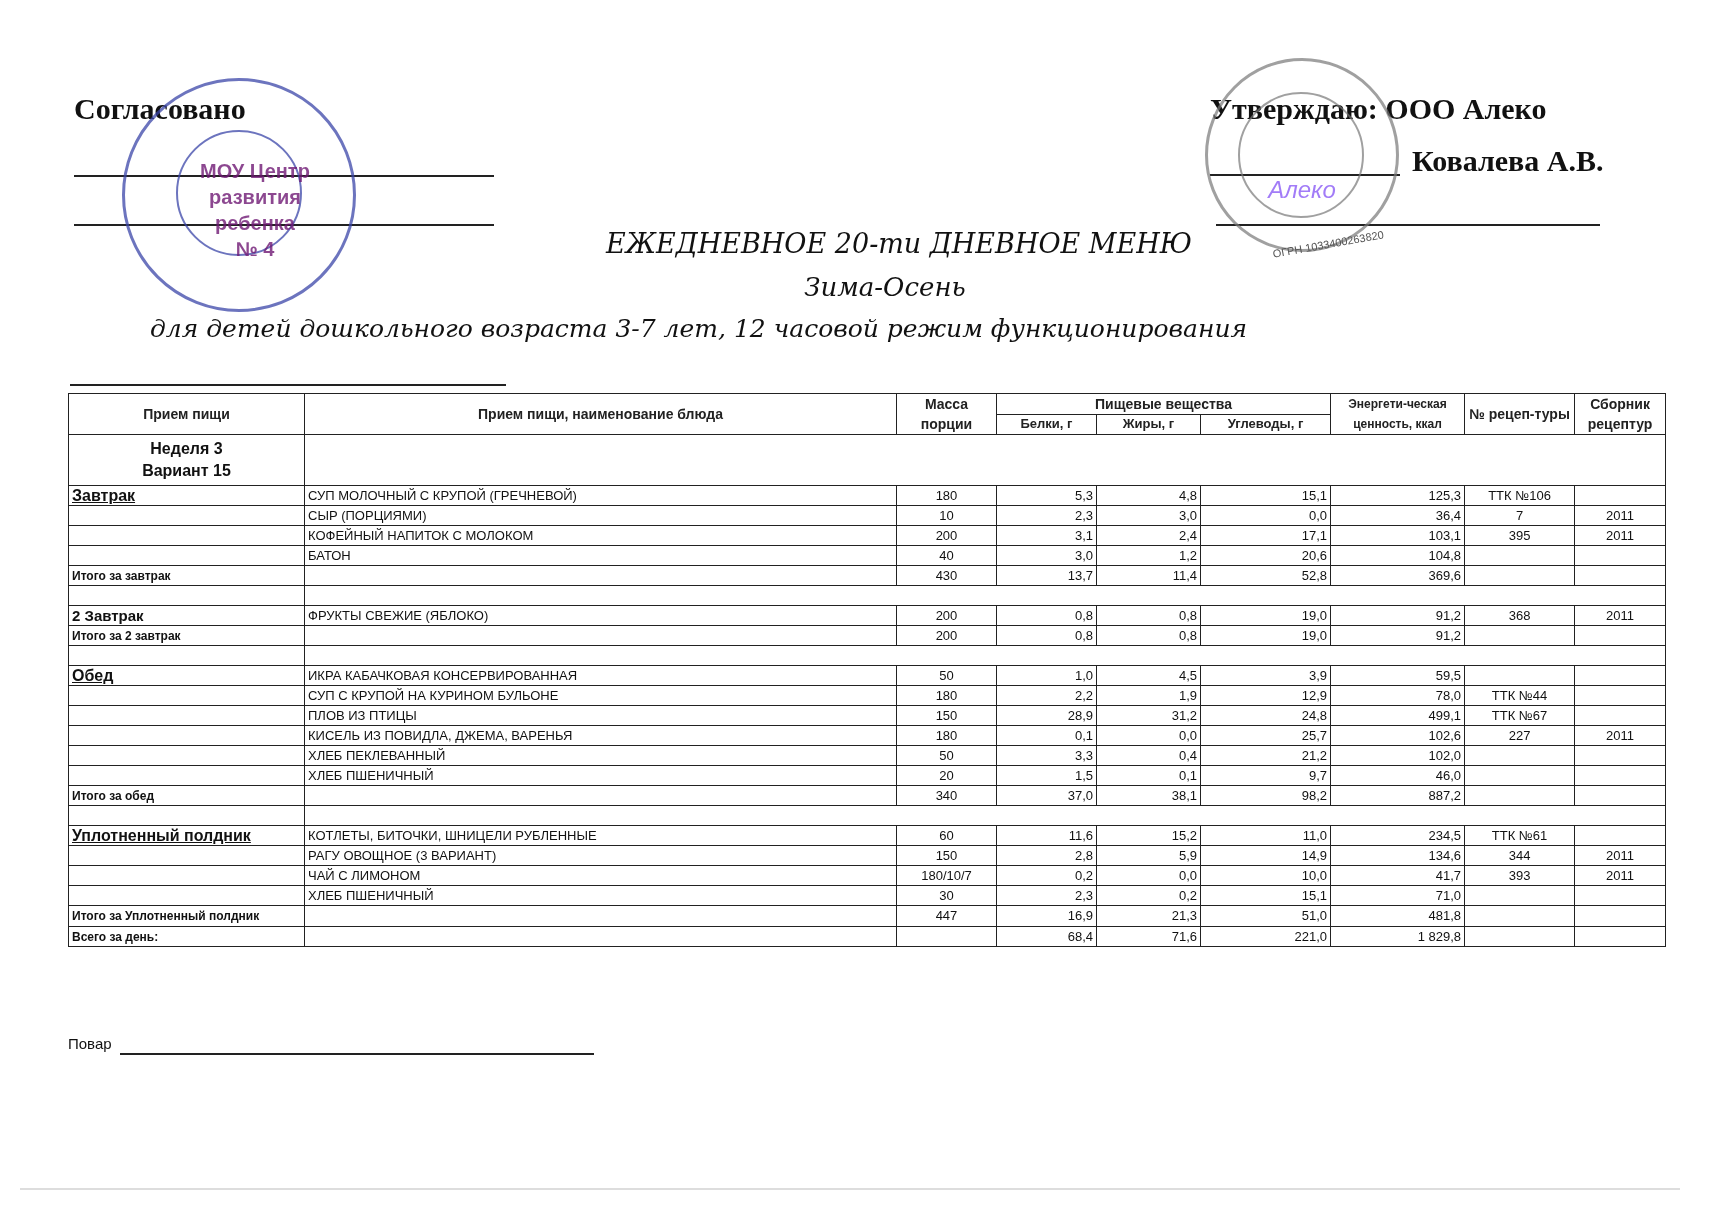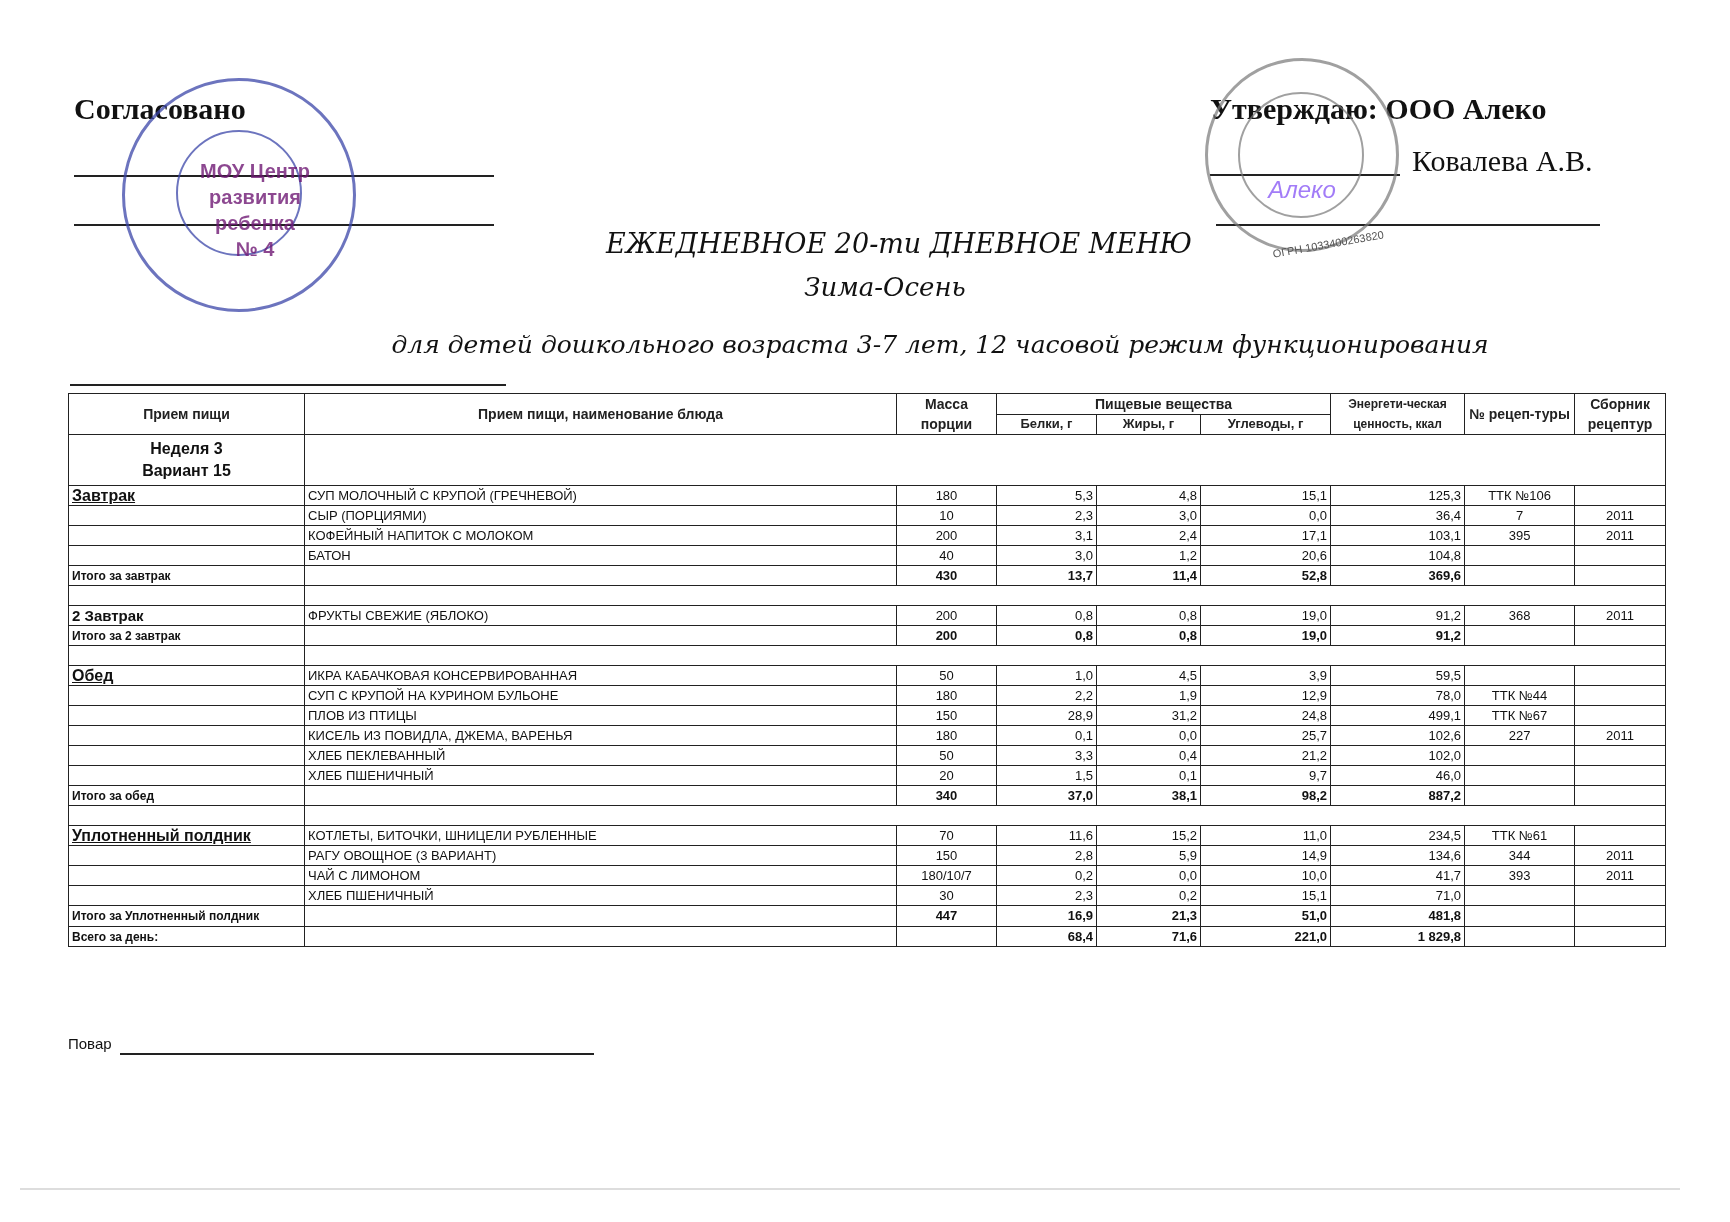--- a/index.html
+++ b/index.html
@@ -2,44 +2,44 @@
 <html><head>
 <meta charset="utf-8">
 <style>
   html, body { margin: 0; padding: 0; }
   body {
     width: 1730px; height: 1222px; background: #ffffff; position: relative; overflow: hidden;
     font-family: "Liberation Sans", sans-serif; color: #111;
   }
   .approve-left { position: absolute; left: 74px; top: 92px; font-family: "Liberation Serif", serif; font-weight: bold; font-size: 30px; }
   .approve-right { position: absolute; left: 1210px; top: 92px; font-family: "Liberation Serif", serif; font-weight: bold; font-size: 30px; }
-  .approve-name { position: absolute; left: 1412px; top: 144px; font-family: "Liberation Serif", serif; font-weight: normal; font-size: 30px; }
+  .approve-name { position: absolute; left: 1412px; top: 144px; font-family: "Liberation Serif", serif; font-weight: bold; font-size: 30px; }
   .sig-line { position: absolute; height: 2px; background: #222; }
   .stamp { position: absolute; border-radius: 50%; border: 3px solid #3b46a8; opacity: .75; }
   .stamp.inner { border-width: 2px; }
   .stamp-left-text { position: absolute; left: 200px; top: 158px; width: 110px; text-align: center; color: #701a75; font-weight: bold; font-size: 20px; line-height: 26px; opacity: .8; }
   .stamp-right { border-color: #777; opacity: .7; }
   .stamp-right-text { position: absolute; left: 1262px; top: 176px; width: 80px; text-align: center; color: #8b5cf6; font-size: 24px; font-style: italic; opacity: .8; }
   .ogrn { position: absolute; left: 1272px; top: 238px; color: #555; font-size: 11px; transform: rotate(-10deg); }
   .title1 { position: absolute; left: 0; width: 1730px; top: 228px; text-align: center; font-family: "DejaVu Serif", serif; font-style: italic; font-size: 27px; padding-left: 68px; box-sizing: border-box; }
   .title2 { position: absolute; left: 0; width: 1730px; top: 272px; text-align: center; font-family: "DejaVu Serif", serif; font-style: italic; font-size: 26px; padding-left: 40px; box-sizing: border-box; }
-  .title3 { position: absolute; left: 0; width: 1730px; top: 330px; text-align: center; font-family: "DejaVu Serif", serif; font-style: italic; font-size: 25px; padding-left: 150px; box-sizing: border-box; }
+  .title3 { position: absolute; left: 0; width: 1730px; top: 314px; text-align: left; font-family: "DejaVu Serif", serif; font-style: italic; font-size: 25px; padding-left: 150px; box-sizing: border-box; }
 
   table.menu {
     position: absolute; left: 68px; top: 393px; width: 1597px;
     border-collapse: collapse; table-layout: fixed; font-size: 13px;
   }
   table.menu td, table.menu th { border: 1.5px solid #222; padding: 0 3px; height: 19px; line-height: 18px; white-space: nowrap; overflow: hidden; }
   table.menu th { font-weight: bold; font-size: 14px; text-align: center; color: #222; }
   .hdr-a th { height: 26px; }
   .hdr-b th { height: 52px; }
   .week { height: 50px !important; text-align: center; font-weight: bold; font-size: 16px; line-height: 22px !important; white-space: normal !important; margin-left: 44px; }
   .num { text-align: right; }
   .ctr { text-align: center; }
-  .b { font-weight: bold; }
+  .b { font-weight: normal; }
   .meal { font-weight: bold; font-size: 16px; text-decoration: underline; margin-left: 48px; }
   .meal.nou { text-decoration: none; font-size: 15px; }
   .subt { font-weight: bold; font-size: 12px; }
   .gap td { height: 21px; }
   .tall td { height: 40px; }
   .wrap { white-space: normal !important; line-height: 20px !important; }
   .cook { position: absolute; left: 68px; top: 1035px; font-size: 15px; }
   .cook-line { position: absolute; left: 120px; top: 1053px; width: 474px; height: 2px; background: #222; }
   .footer-rule { position: absolute; left: 20px; top: 1188px; width: 1660px; height: 2px; background: #ddd; }
 </style>
@@ -270,21 +270,21 @@
         <td></td>
         <td></td>
       </tr>
       <tr class="gap">
         <td></td>
         <td colspan="8"></td>
       </tr>
       <tr>
         <td class="meal">Уплотненный полдник</td>
         <td>КОТЛЕТЫ, БИТОЧКИ, ШНИЦЕЛИ РУБЛЕННЫЕ</td>
-        <td class="ctr">70</td>
+        <td class="ctr">60</td>
         <td class="num">11,6</td>
         <td class="num">15,2</td>
         <td class="num">11,0</td>
         <td class="num">234,5</td>
         <td class="ctr">ТТК №61</td>
         <td class="ctr"></td>
       </tr>
       <tr>
         <td></td>
         <td>РАГУ ОВОЩНОЕ (3 ВАРИАНТ)</td>

